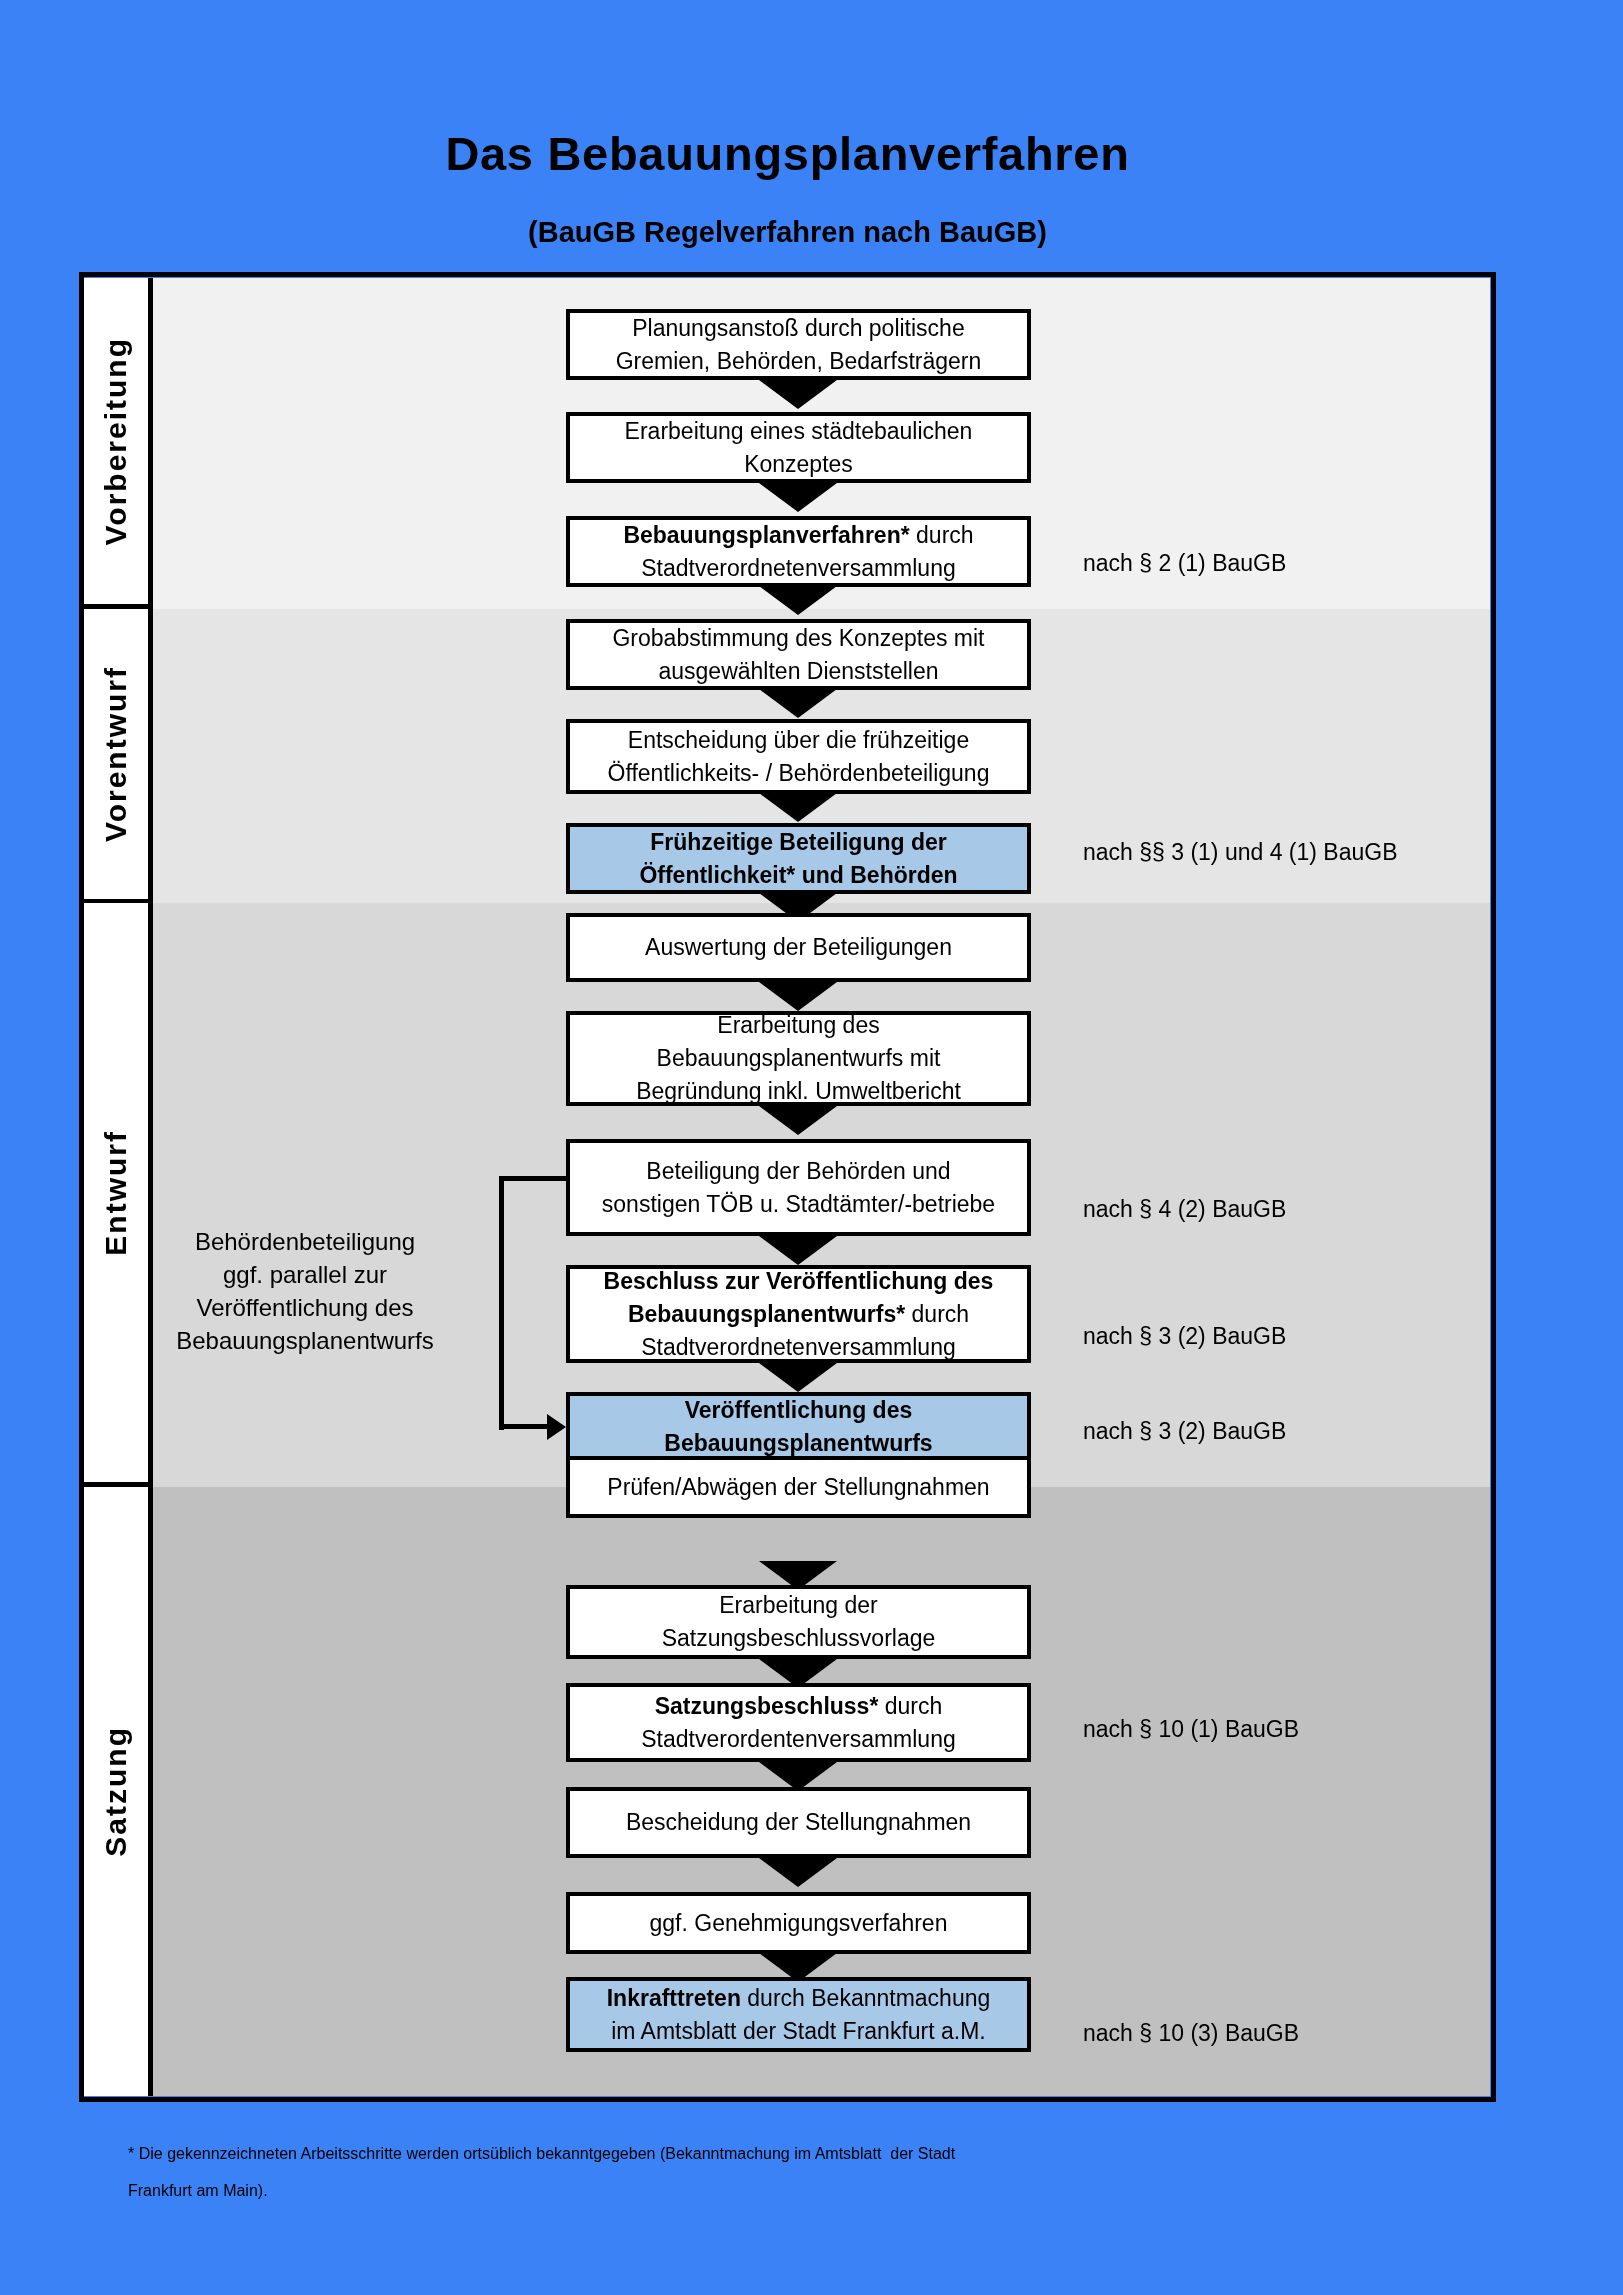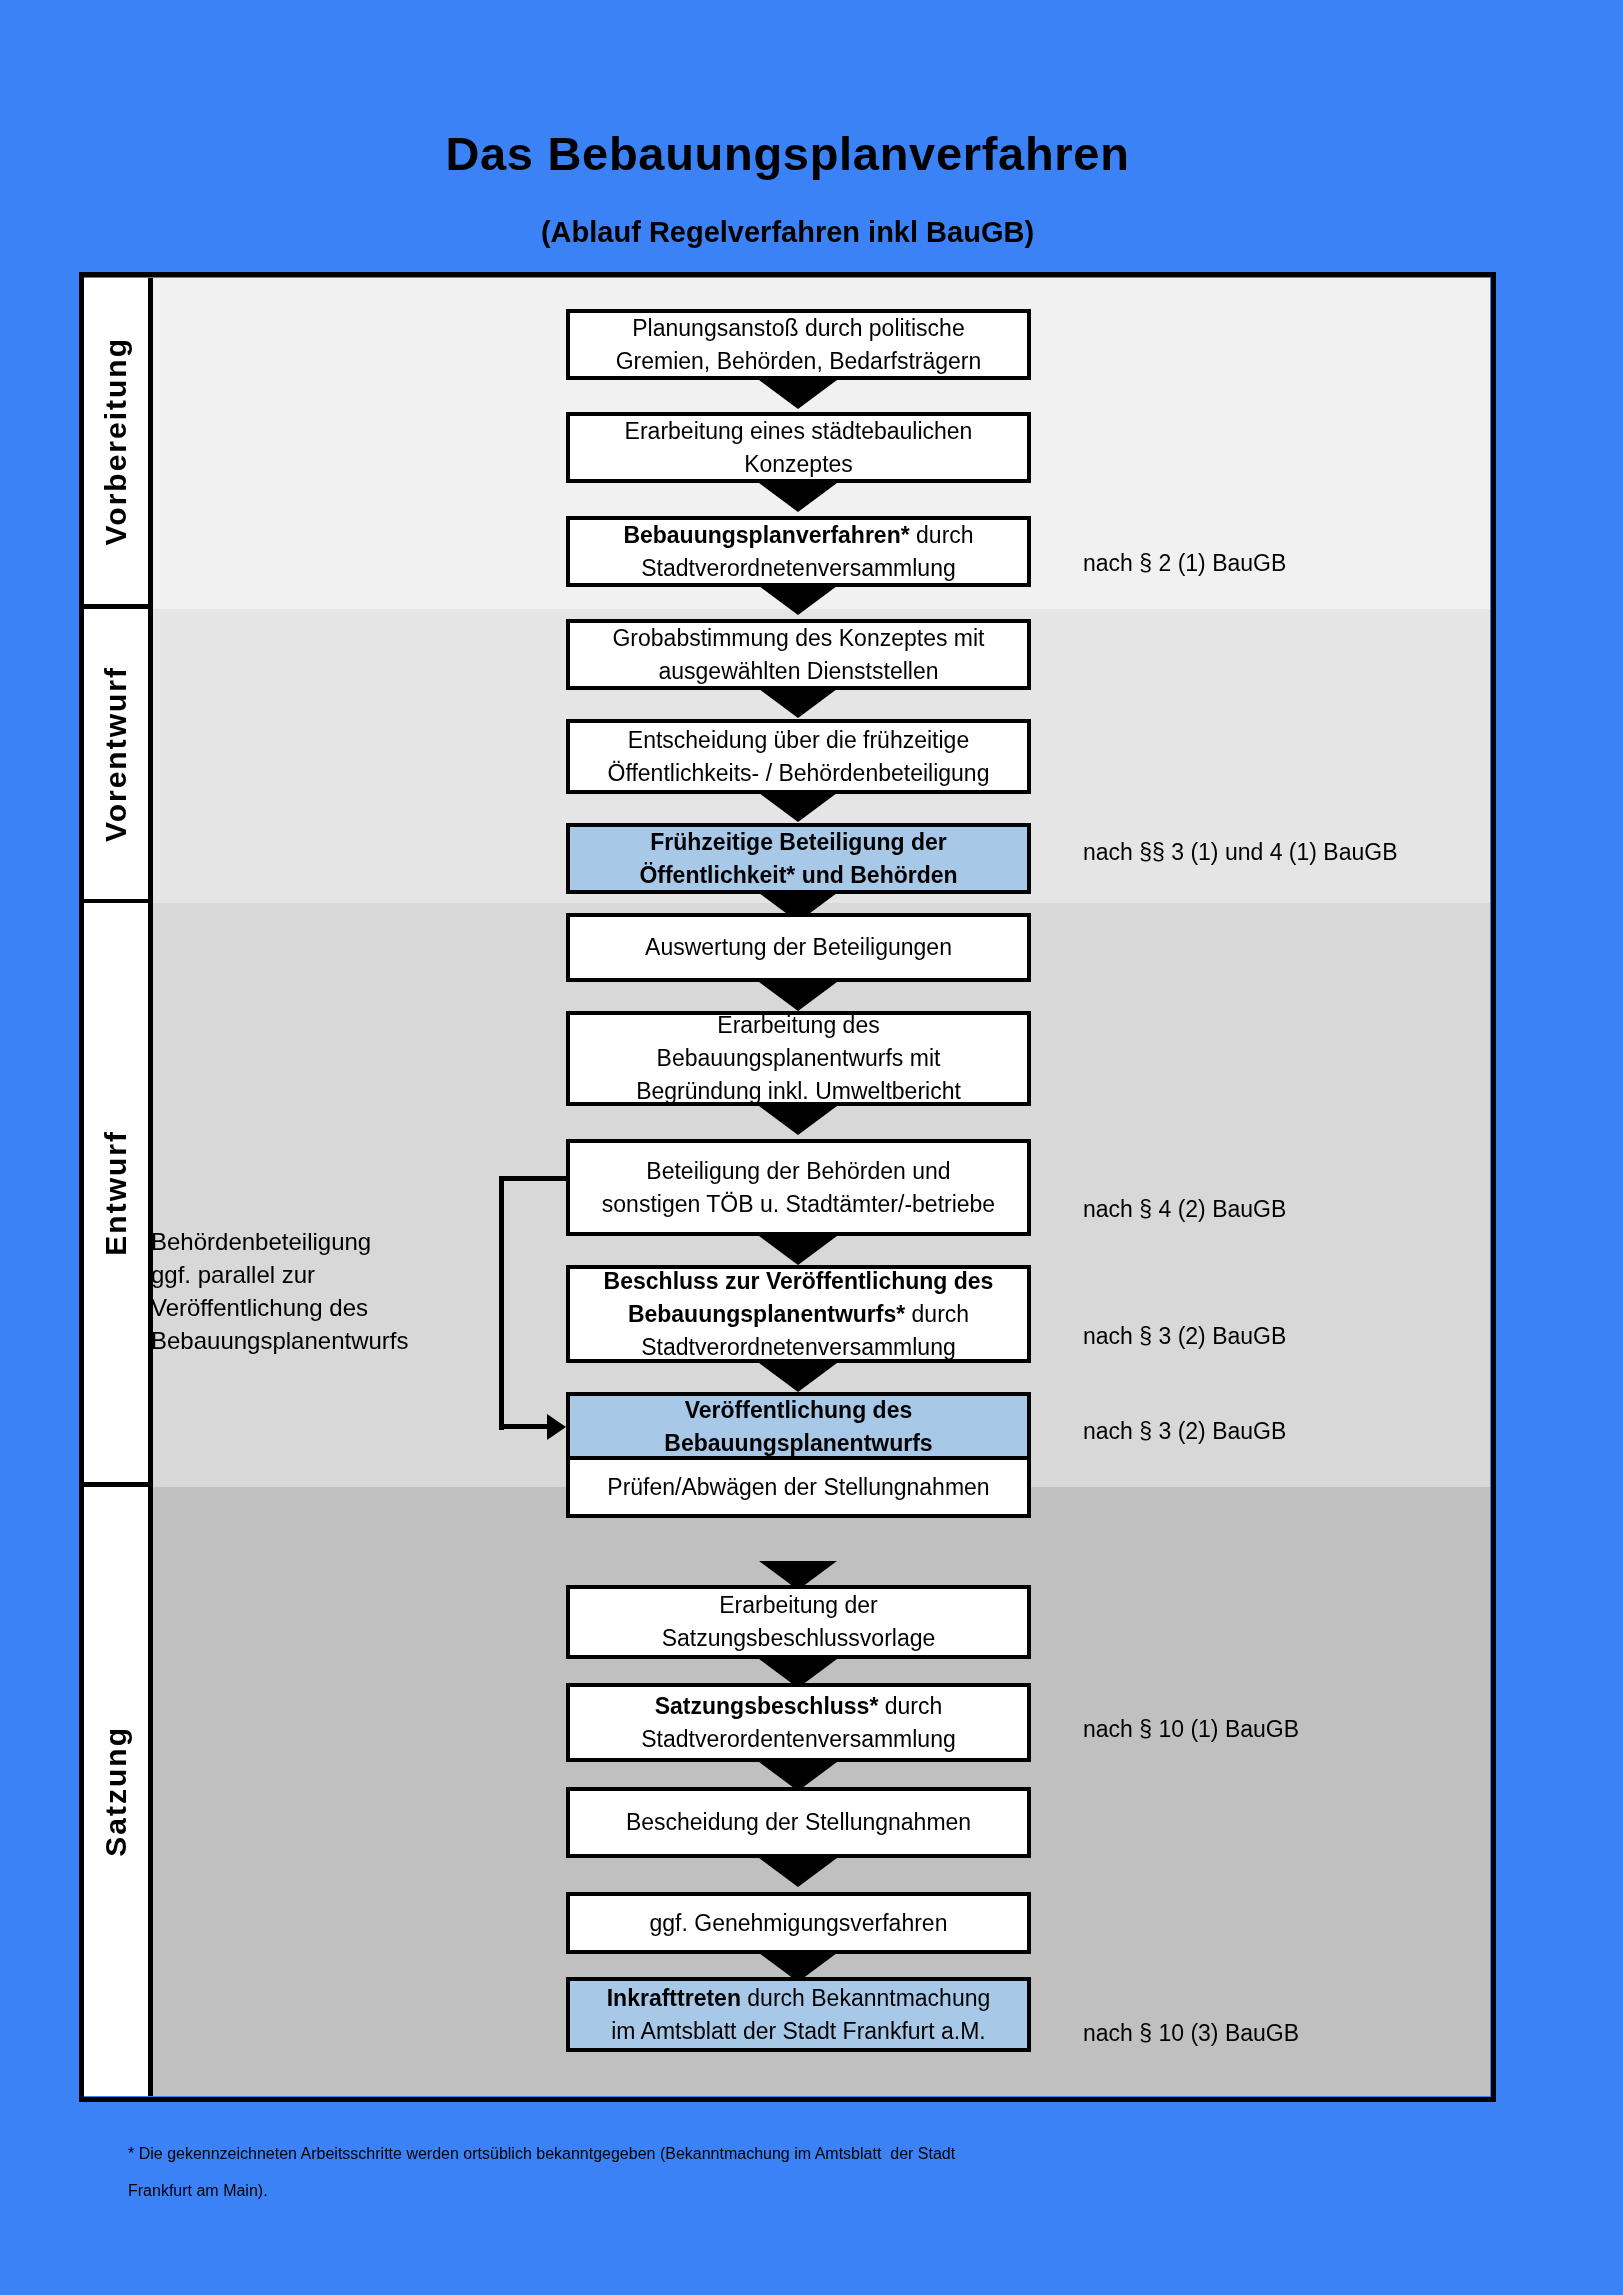--- a/index.html
+++ b/index.html
@@ -65,42 +65,42 @@
     border-top:29.5px solid #000;
   }
   .legal-ref{
     left:1083px;width:380px;height:29px;
     font-size:23px;line-height:29px;
     text-align:left;white-space:nowrap;
   }
   .side-note{
     left:151px;top:1225px;width:308px;
     font-size:24px;line-height:33px;
-    white-space:pre-line;
+    text-align:center;white-space:pre-line;
   }
   .conn{background:#000;}
   .conn-head{
     left:547px;top:1414px;width:0;height:0;
     border-top:13px solid transparent;
     border-bottom:13px solid transparent;
     border-left:19.6px solid #000;
   }
   .footnote{
     left:128px;top:2135px;width:1401px;
     font-size:16px;line-height:37px;
     white-space:pre-wrap;
   }
 </style>
 </head>
 <body>
 
 <div class="page">
 
   <div class="abs title">Das Bebauungsplanverfahren</div>
-  <div class="abs subtitle">(Ablauf Regelverfahren inkl BauGB)</div>
+  <div class="abs subtitle">(BauGB Regelverfahren nach BauGB)</div>
 
   <div class="abs stripe s1" style="top:278px;height:331px;"></div>
   <div class="abs stripe s2" style="top:609px;height:295px;"></div>
   <div class="abs stripe s3" style="top:903px;height:584px;"></div>
   <div class="abs stripe s4" style="top:1487px;height:609px;"></div>
 
   <div class="abs phase-cell divided" style="top:278px;height:331px;">
     <span>Vorbereitung</span>
   </div>
   <div class="abs phase-cell divided" style="top:609px;height:295px;">

